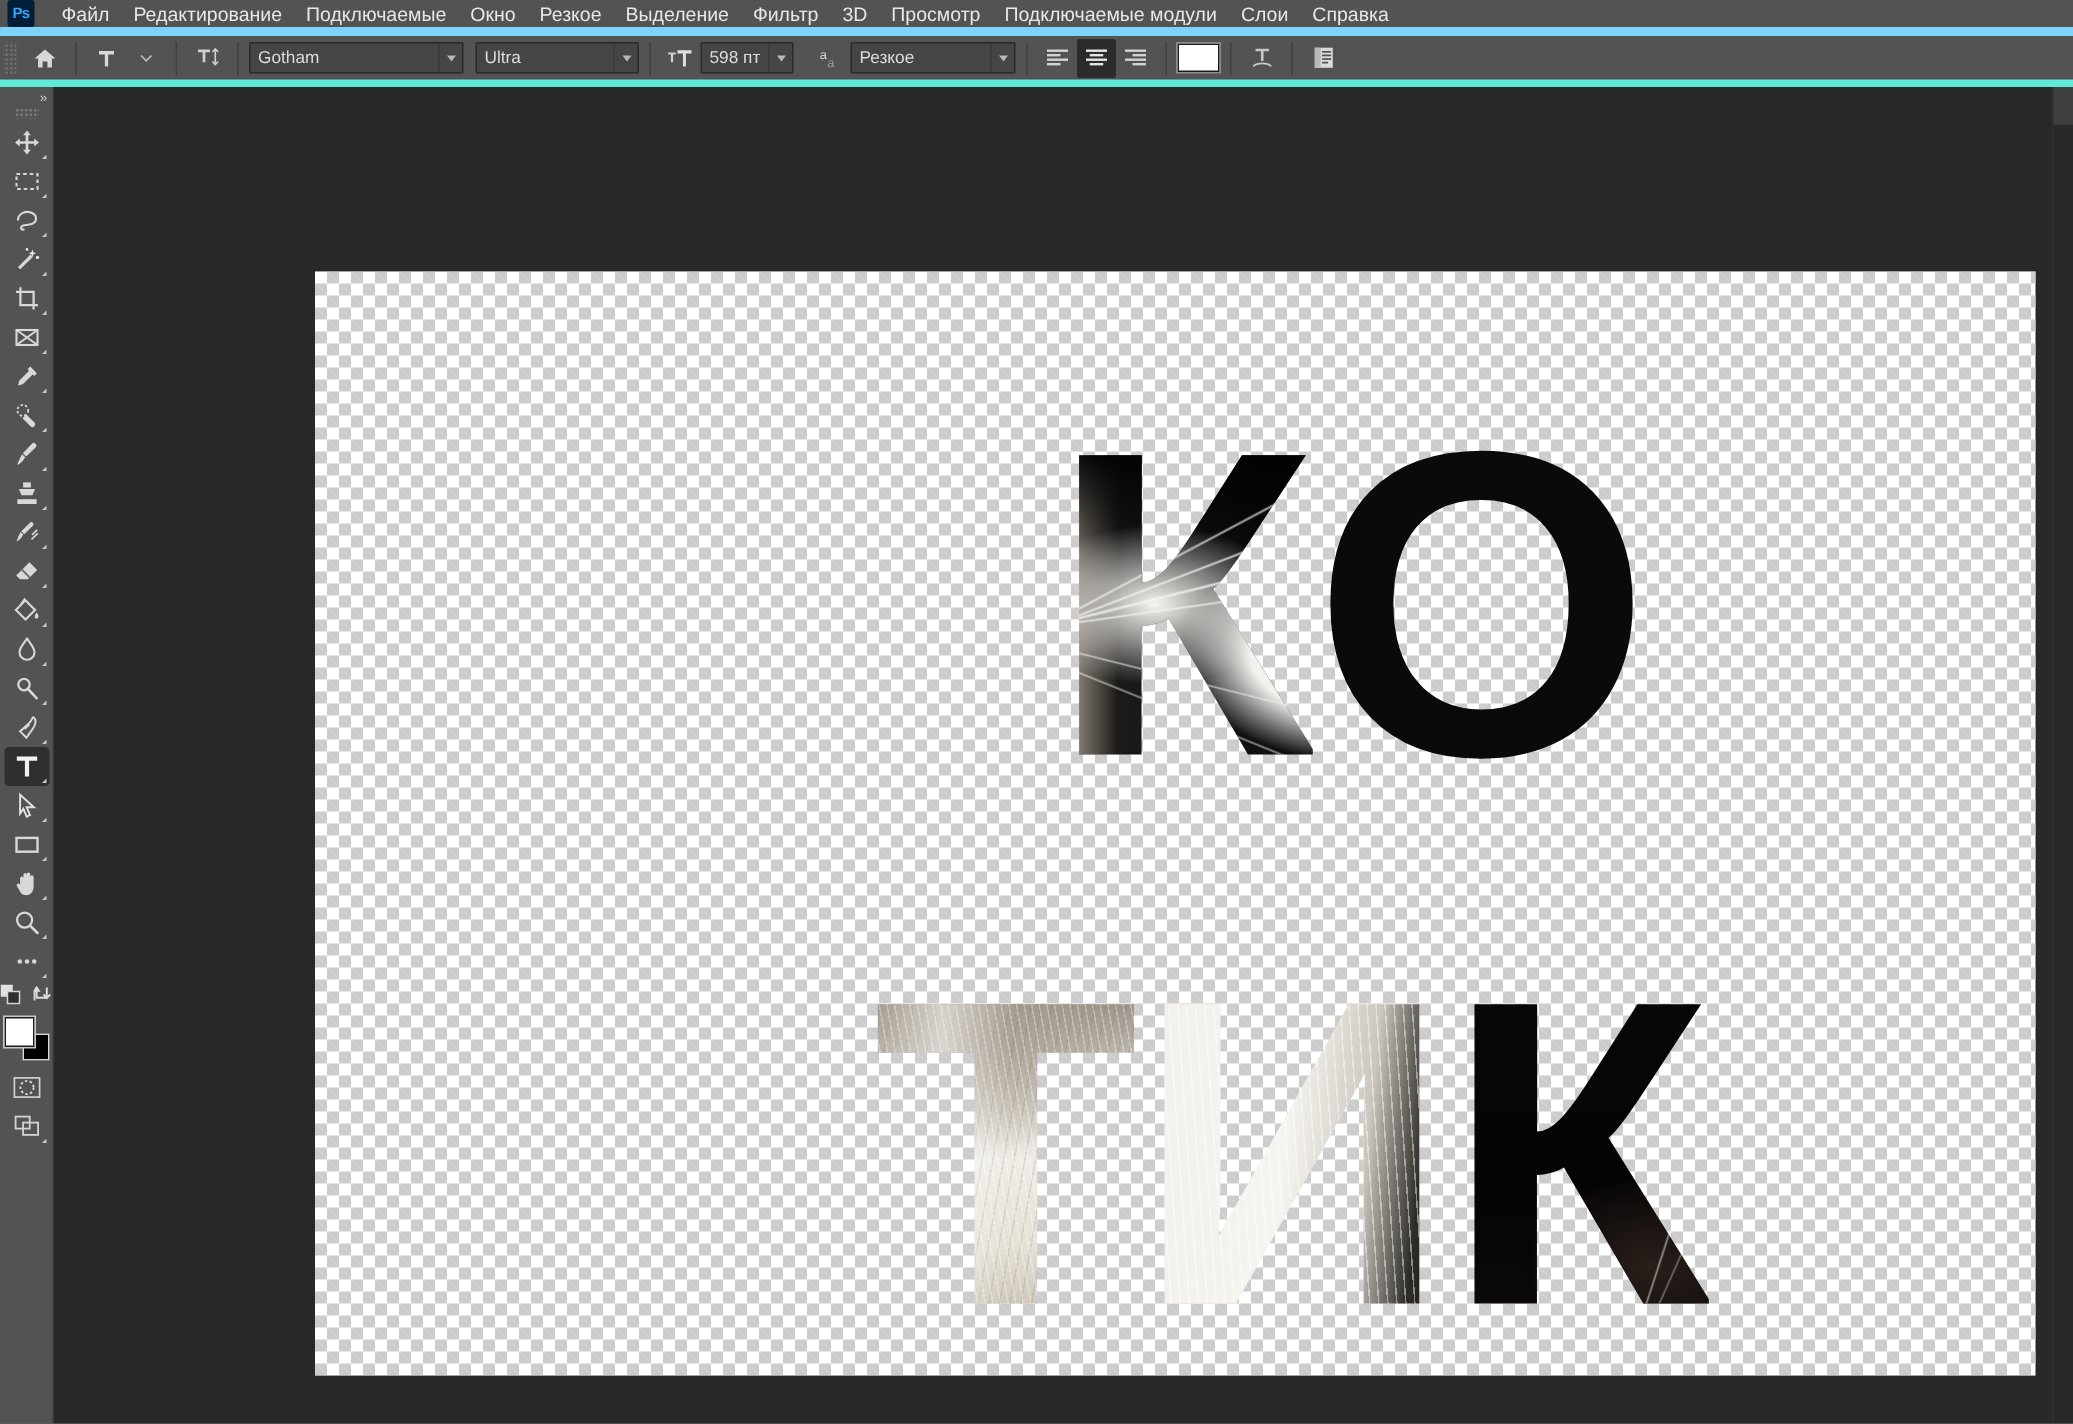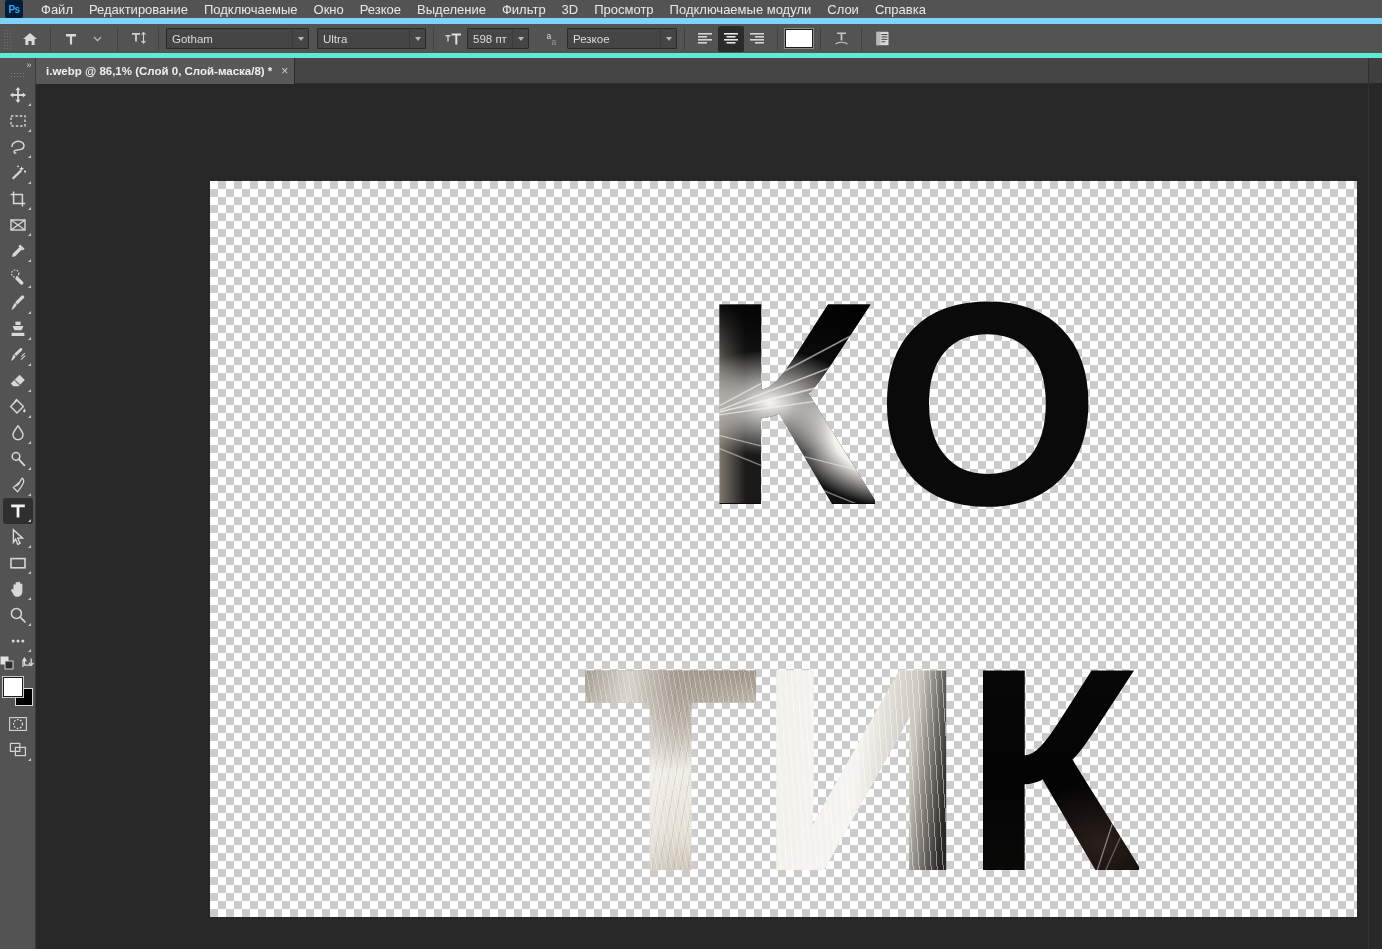--- a/index.html
+++ b/index.html
@@ -393,26 +393,20 @@
         <g fill="#4f4f4f">
             <rect x="7.4" y="4" width="6" height="1.1"></rect>
             <rect x="7.4" y="6.4" width="6" height="1.1"></rect>
             <rect x="7.4" y="8.8" width="6" height="1.1"></rect>
             <rect x="7.4" y="11.2" width="4" height="1.1"></rect>
           </g>
       </svg>
     </div>
   </div>
 
-  <div class="tabbar">
-    <div class="doc-tab">
-      <span class="title">i.webp @ 86,1% (Слой 0, Слой-маска/8) *</span>
-      <span class="closex">×</span>
-    </div>
-  </div>
 
   <div class="toolbar">
     <div class="tb-expand">»</div>
     <div class="tb-grip"></div>
 
     <div class="tool">
       <svg width="18" height="18" viewBox="0 0 18 18">
           <path d="M9 1 L11.6 4.2 H9.9 V8.1 H13.8 V6.4 L17 9 L13.8 11.6 V9.9 H9.9 V13.8 H11.6 L9 17 L6.4 13.8 H8.1 V9.9 H4.2 V11.6 L1 9 L4.2 6.4 V8.1 H8.1 V4.2 H6.4 Z" fill="#d8d8d8"></path>
         </svg>
       <span class="corner"></span>

